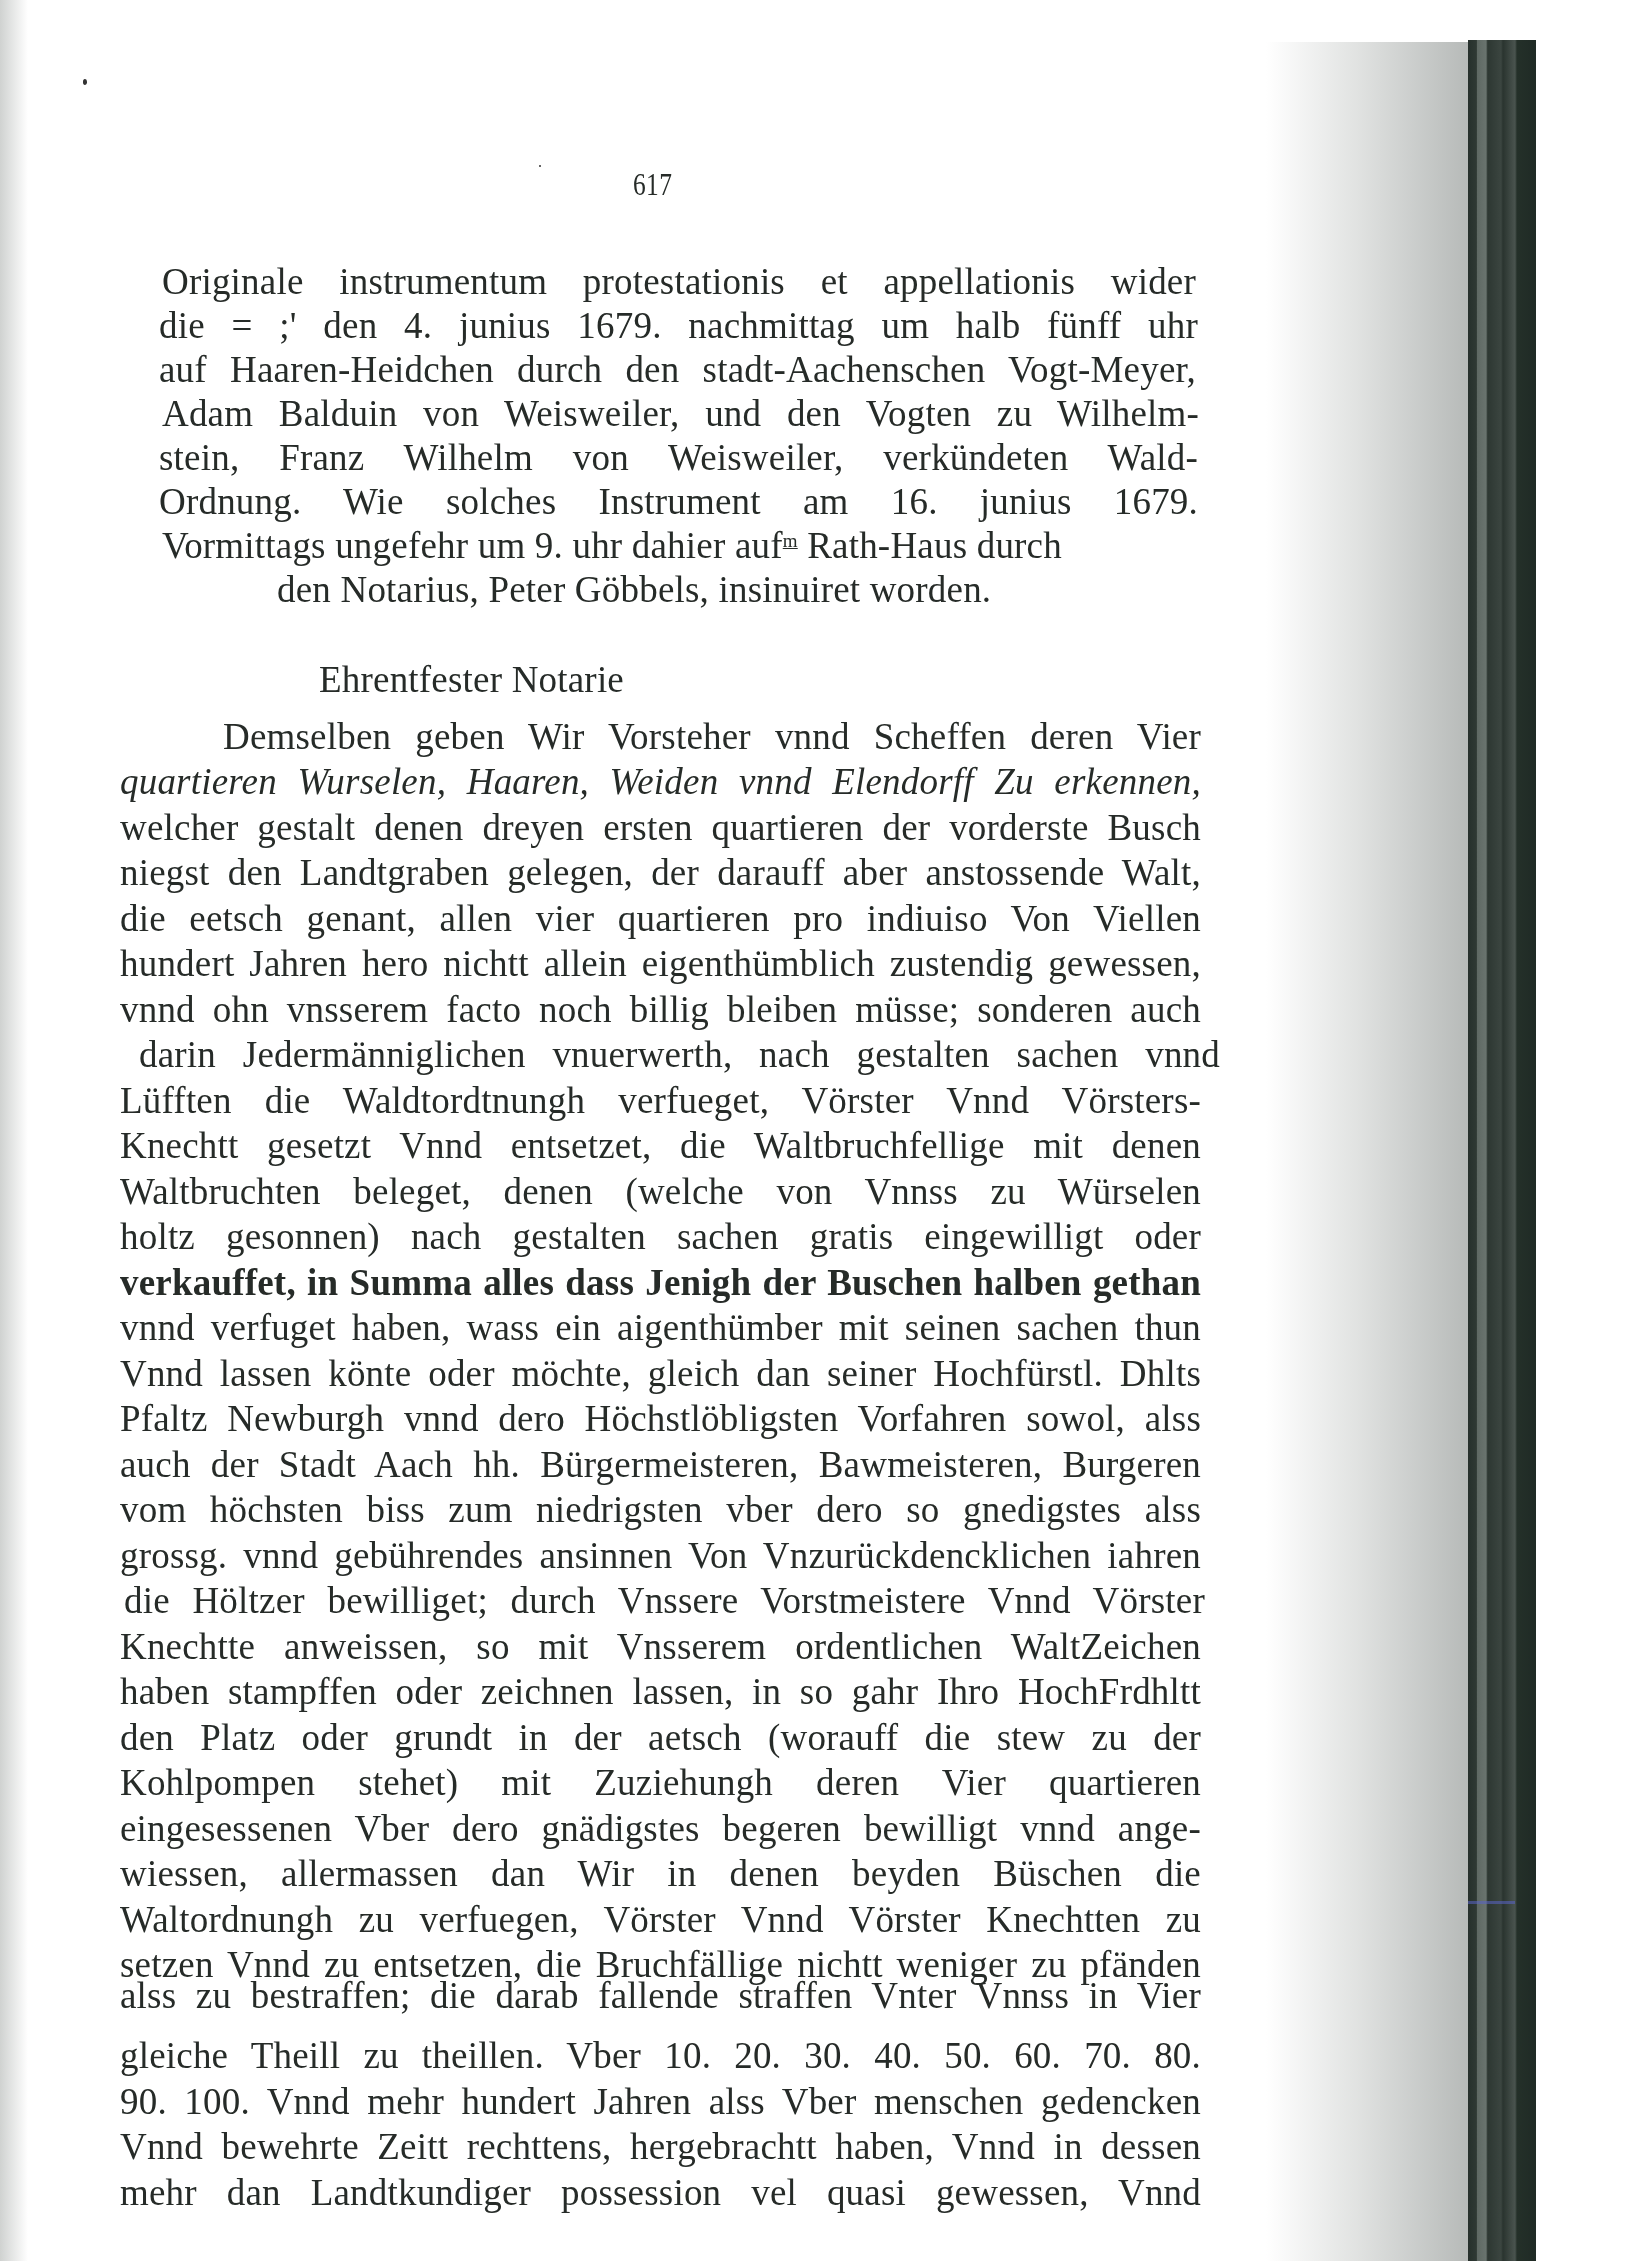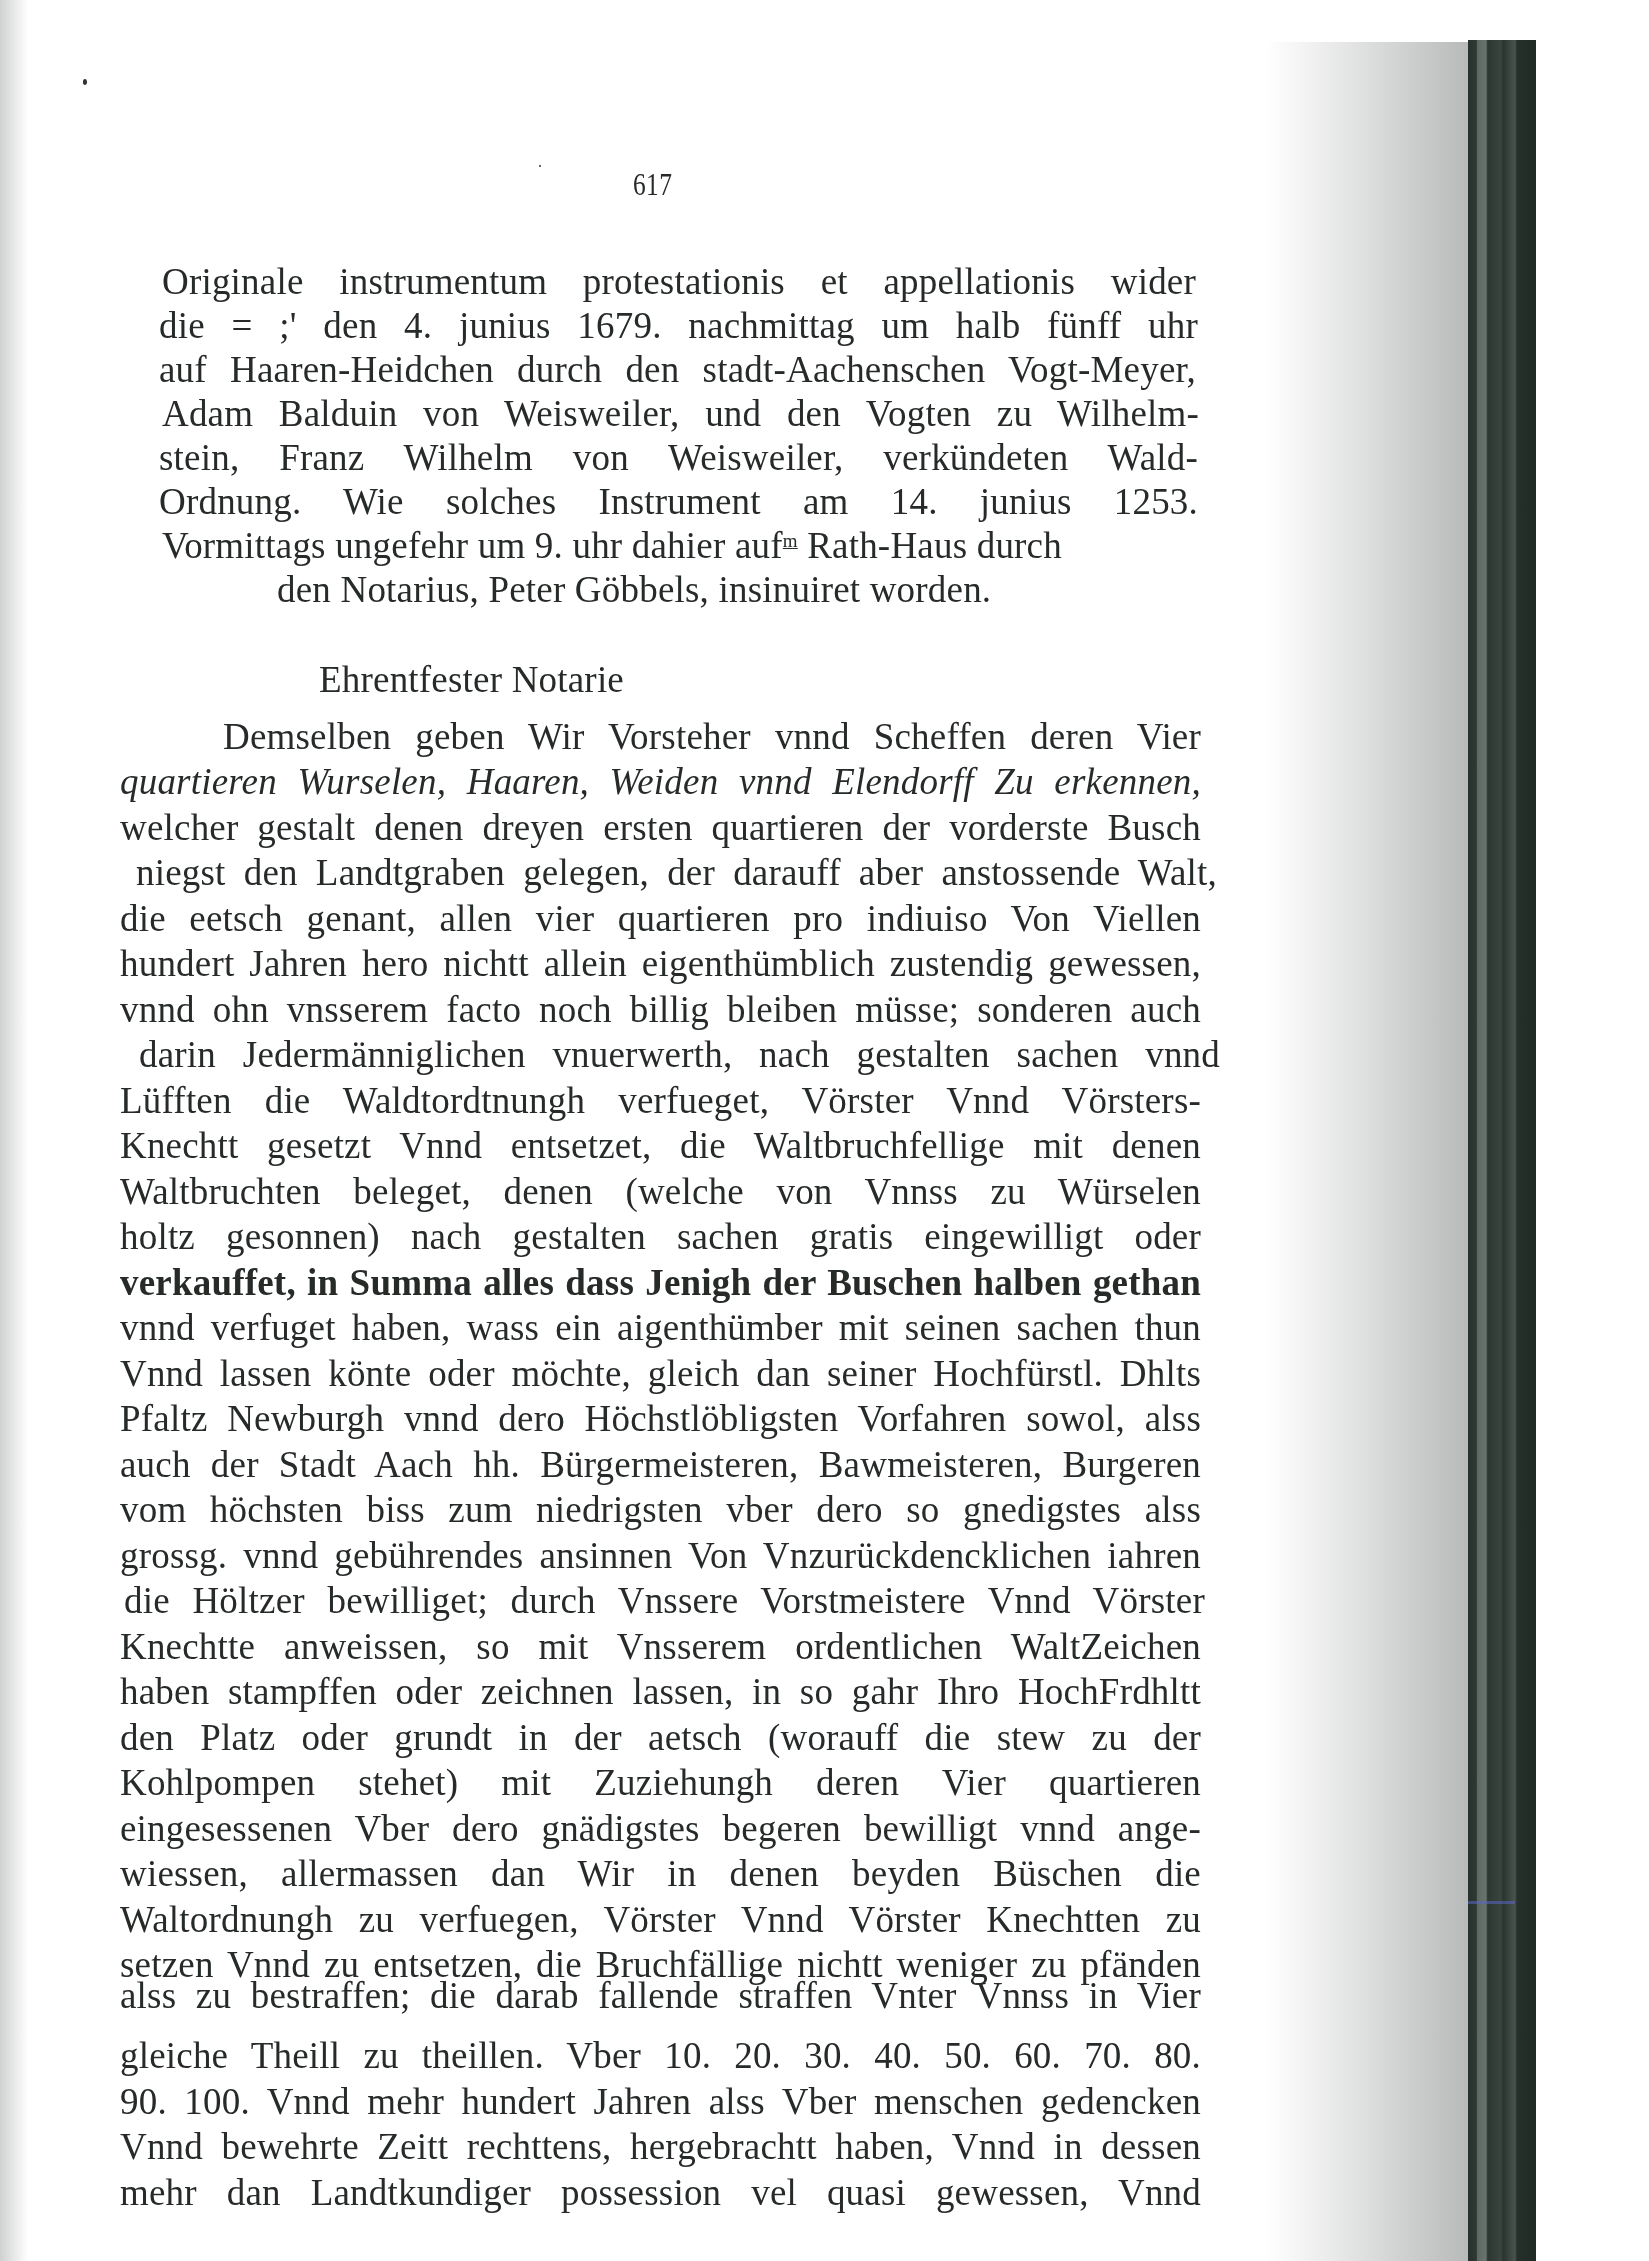--- a/index.html
+++ b/index.html
@@ -106,32 +106,32 @@
 
 <div class="page-number">617</div>
 
 <div class="text-block">
 
   <div class="line justified" style="left:162px;top:263px;width:1034px;">Originale instrumentum protestationis et appellationis wider</div>
   <div class="line justified" style="left:159px;top:307px;width:1039px;">die = ;' den 4. junius 1679. nachmittag um halb fünff uhr</div>
   <div class="line justified" style="left:159px;top:351px;width:1037px;">auf Haaren-Heidchen durch den stadt-Aachenschen Vogt-Meyer,</div>
   <div class="line justified" style="left:162px;top:395px;width:1037px;">Adam Balduin von Weisweiler, und den Vogten zu Wilhelm-</div>
   <div class="line justified" style="left:159px;top:439px;width:1039px;">stein, Franz Wilhelm von Weisweiler, verkündeten Wald-</div>
-  <div class="line justified" style="left:159px;top:483px;width:1039px;">Ordnung. Wie solches Instrument am 14. junius 1253.</div>
+  <div class="line justified" style="left:159px;top:483px;width:1039px;">Ordnung. Wie solches Instrument am 16. junius 1679.</div>
   <div class="line" style="left:162px;top:527px;">
     <span>Vormittags ungefehr um 9. uhr dahier auf</span><sup class="small">m</sup><span> Rath-Haus durch</span>
   </div>
   <div class="line" style="left:277px;top:571px;">den Notarius, Peter Göbbels, insinuiret worden.</div>
 
   <div class="line" style="left:319px;top:661px;">Ehrentfester Notarie</div>
 
   <div class="line justified" style="left:223px;top:718px;width:978px;">Demselben geben Wir Vorsteher vnnd Scheffen deren Vier</div>
   <div class="line justified" style="left:120px;top:763px;width:1081px;font-style:italic;">quartieren Wurselen, Haaren, Weiden vnnd Elendorff Zu erkennen,</div>
   <div class="line justified" style="left:120px;top:809px;width:1081px;">welcher gestalt denen dreyen ersten quartieren der vorderste Busch</div>
-  <div class="line justified" style="left:120px;top:854px;width:1081px;margin-left:16px;">niegst den Landtgraben gelegen, der darauff aber anstossende Walt,</div>
+  <div class="line justified" style="left:120px;top:854px;width:1081px;">niegst den Landtgraben gelegen, der darauff aber anstossende Walt,</div>
   <div class="line justified" style="left:120px;top:900px;width:1081px;">die eetsch genant, allen vier quartieren pro indiuiso Von Viellen</div>
   <div class="line justified" style="left:120px;top:945px;width:1081px;">hundert Jahren hero nichtt allein eigenthümblich zustendig gewessen,</div>
   <div class="line justified" style="left:120px;top:991px;width:1081px;">vnnd ohn vnsserem facto noch billig bleiben müsse; sonderen auch</div>
   <div class="line justified" style="left:120px;top:1036px;width:1081px;margin-left:19px;">darin Jedermänniglichen vnuerwerth, nach gestalten sachen vnnd</div>
   <div class="line justified" style="left:120px;top:1082px;width:1081px;">Lüfften die Waldtordtnungh verfueget, Vörster Vnnd Vörsters-</div>
   <div class="line justified" style="left:120px;top:1127px;width:1081px;">Knechtt gesetzt Vnnd entsetzet, die Waltbruchfellige mit denen</div>
   <div class="line justified" style="left:120px;top:1173px;width:1081px;">Waltbruchten beleget, denen (welche von Vnnss zu Würselen</div>
   <div class="line justified" style="left:120px;top:1218px;width:1081px;">holtz gesonnen) nach gestalten sachen gratis eingewilligt oder</div>
   <div class="line justified" style="left:120px;top:1264px;width:1081px;font-weight:bold;">verkauffet, in Summa alles dass Jenigh der Buschen halben gethan</div>
   <div class="line justified" style="left:120px;top:1309px;width:1081px;">vnnd verfuget haben, wass ein aigenthümber mit seinen sachen thun</div>

